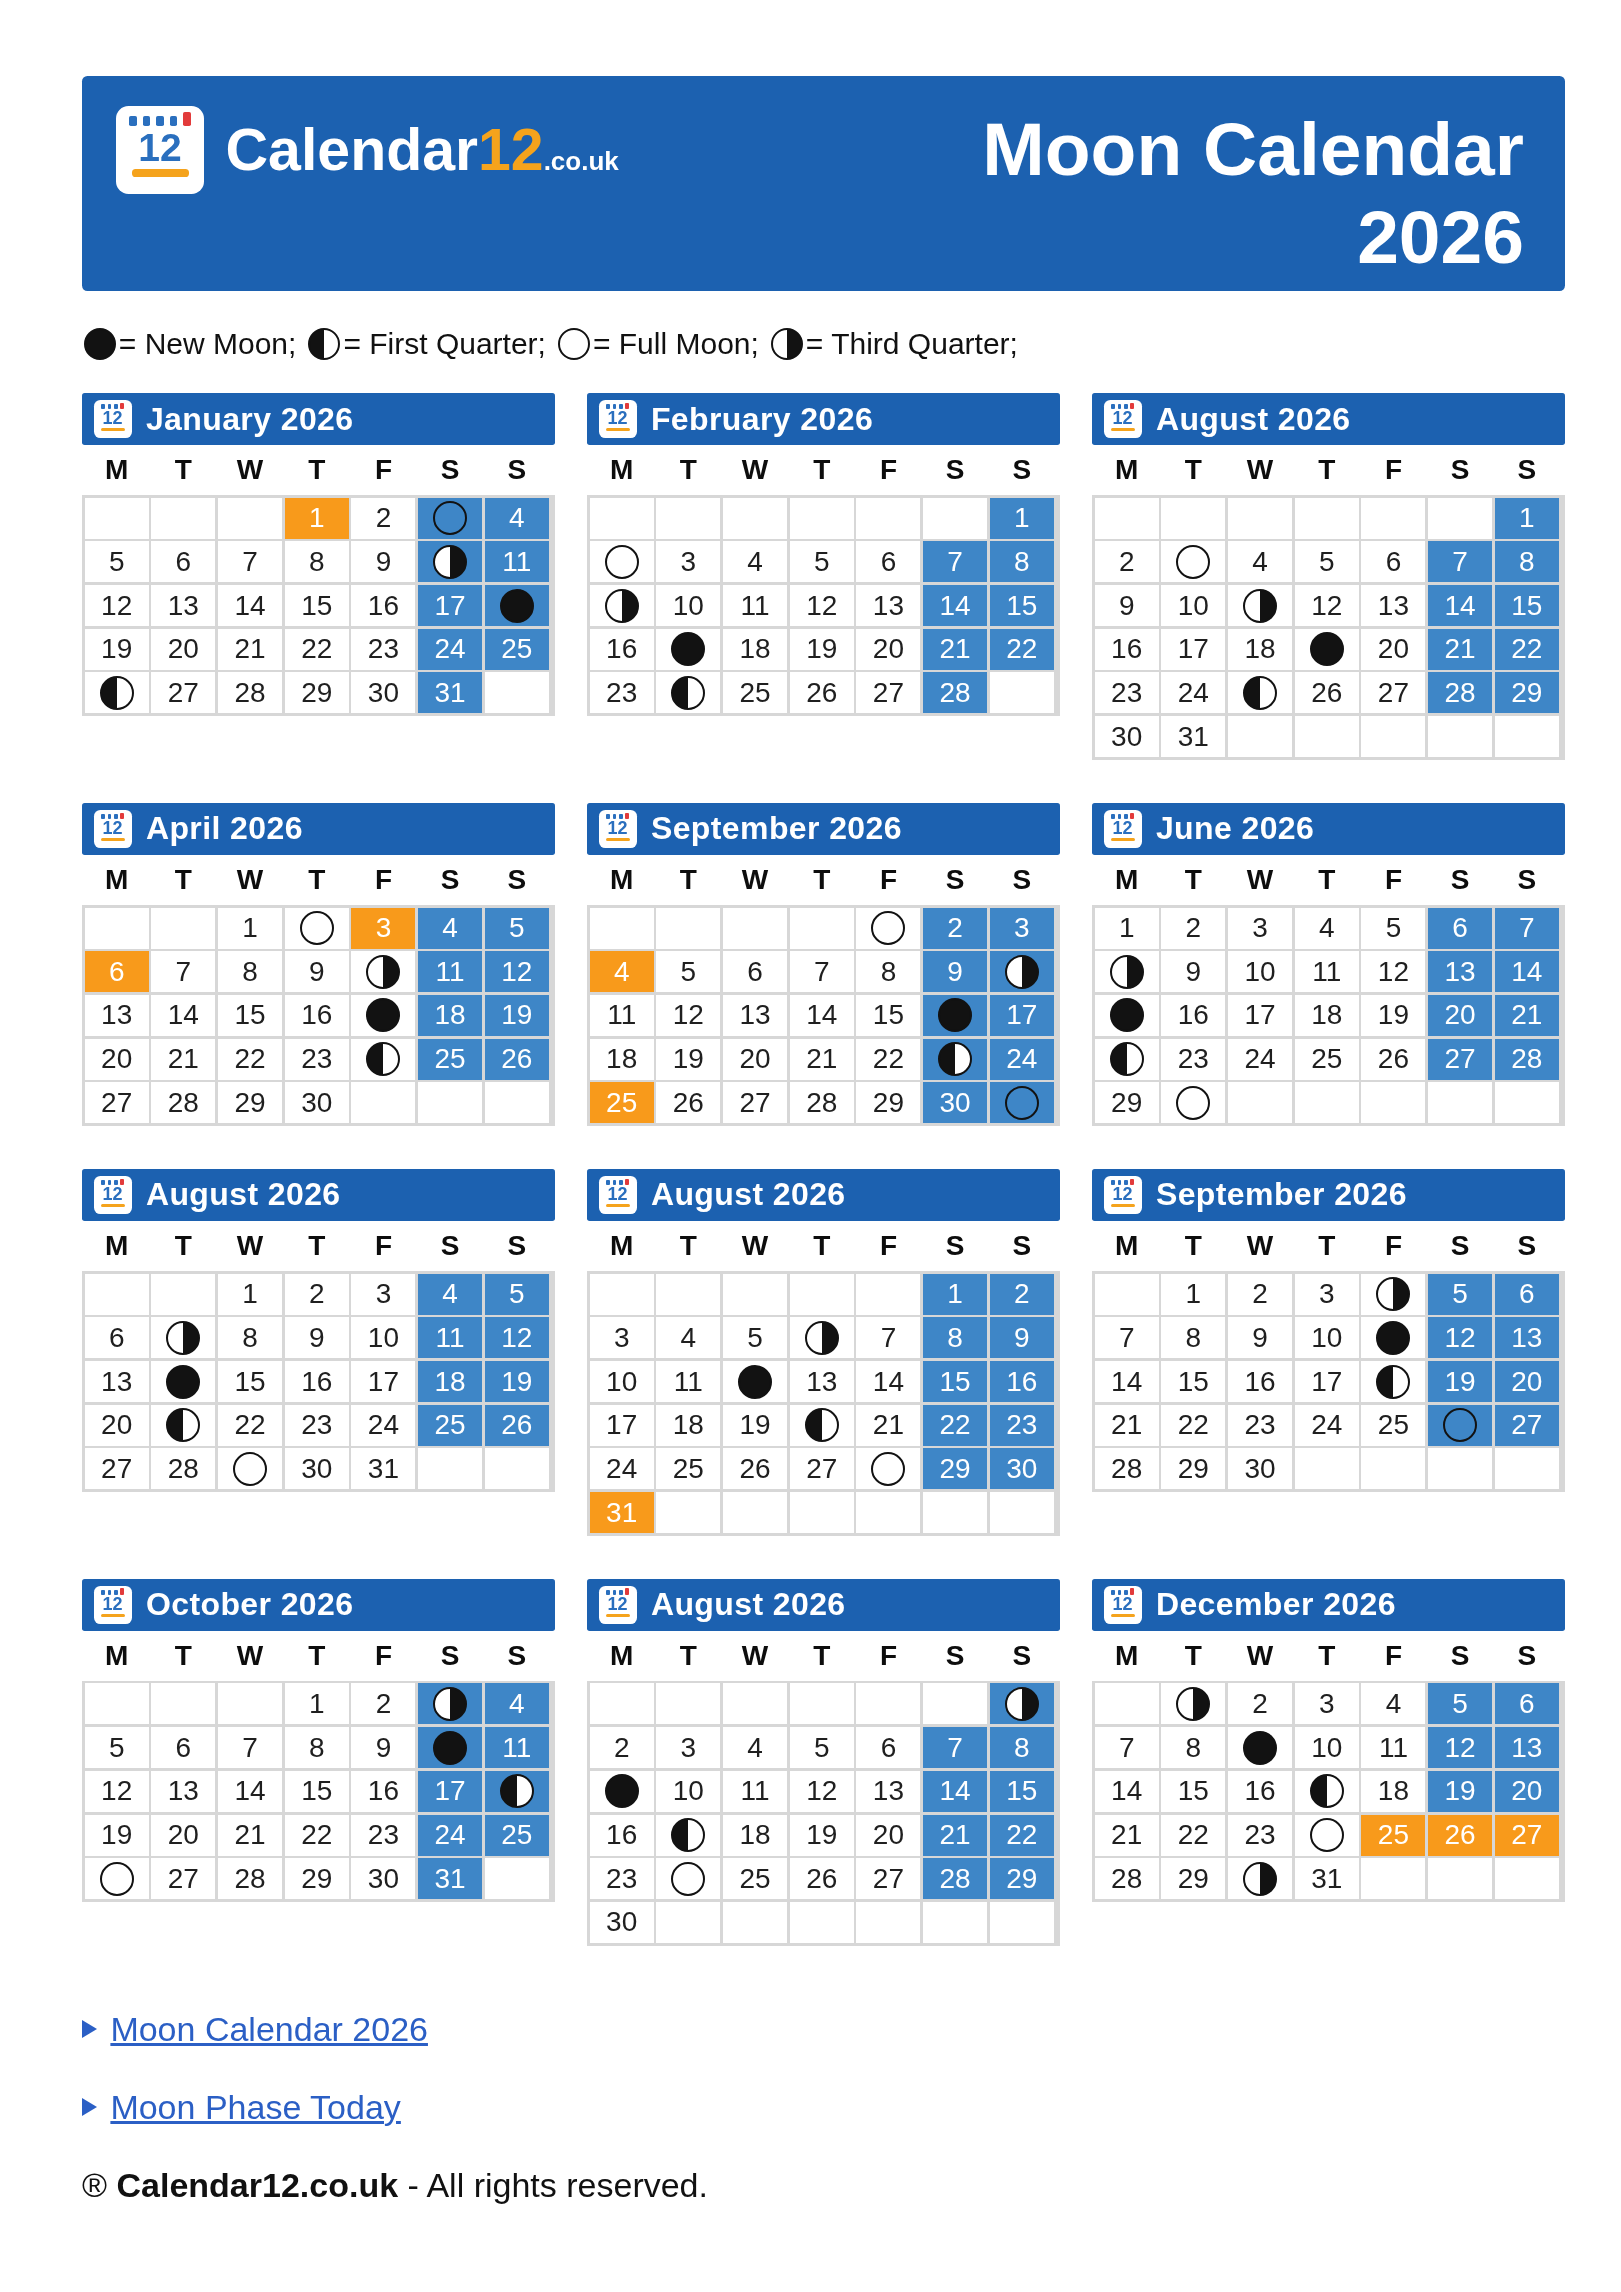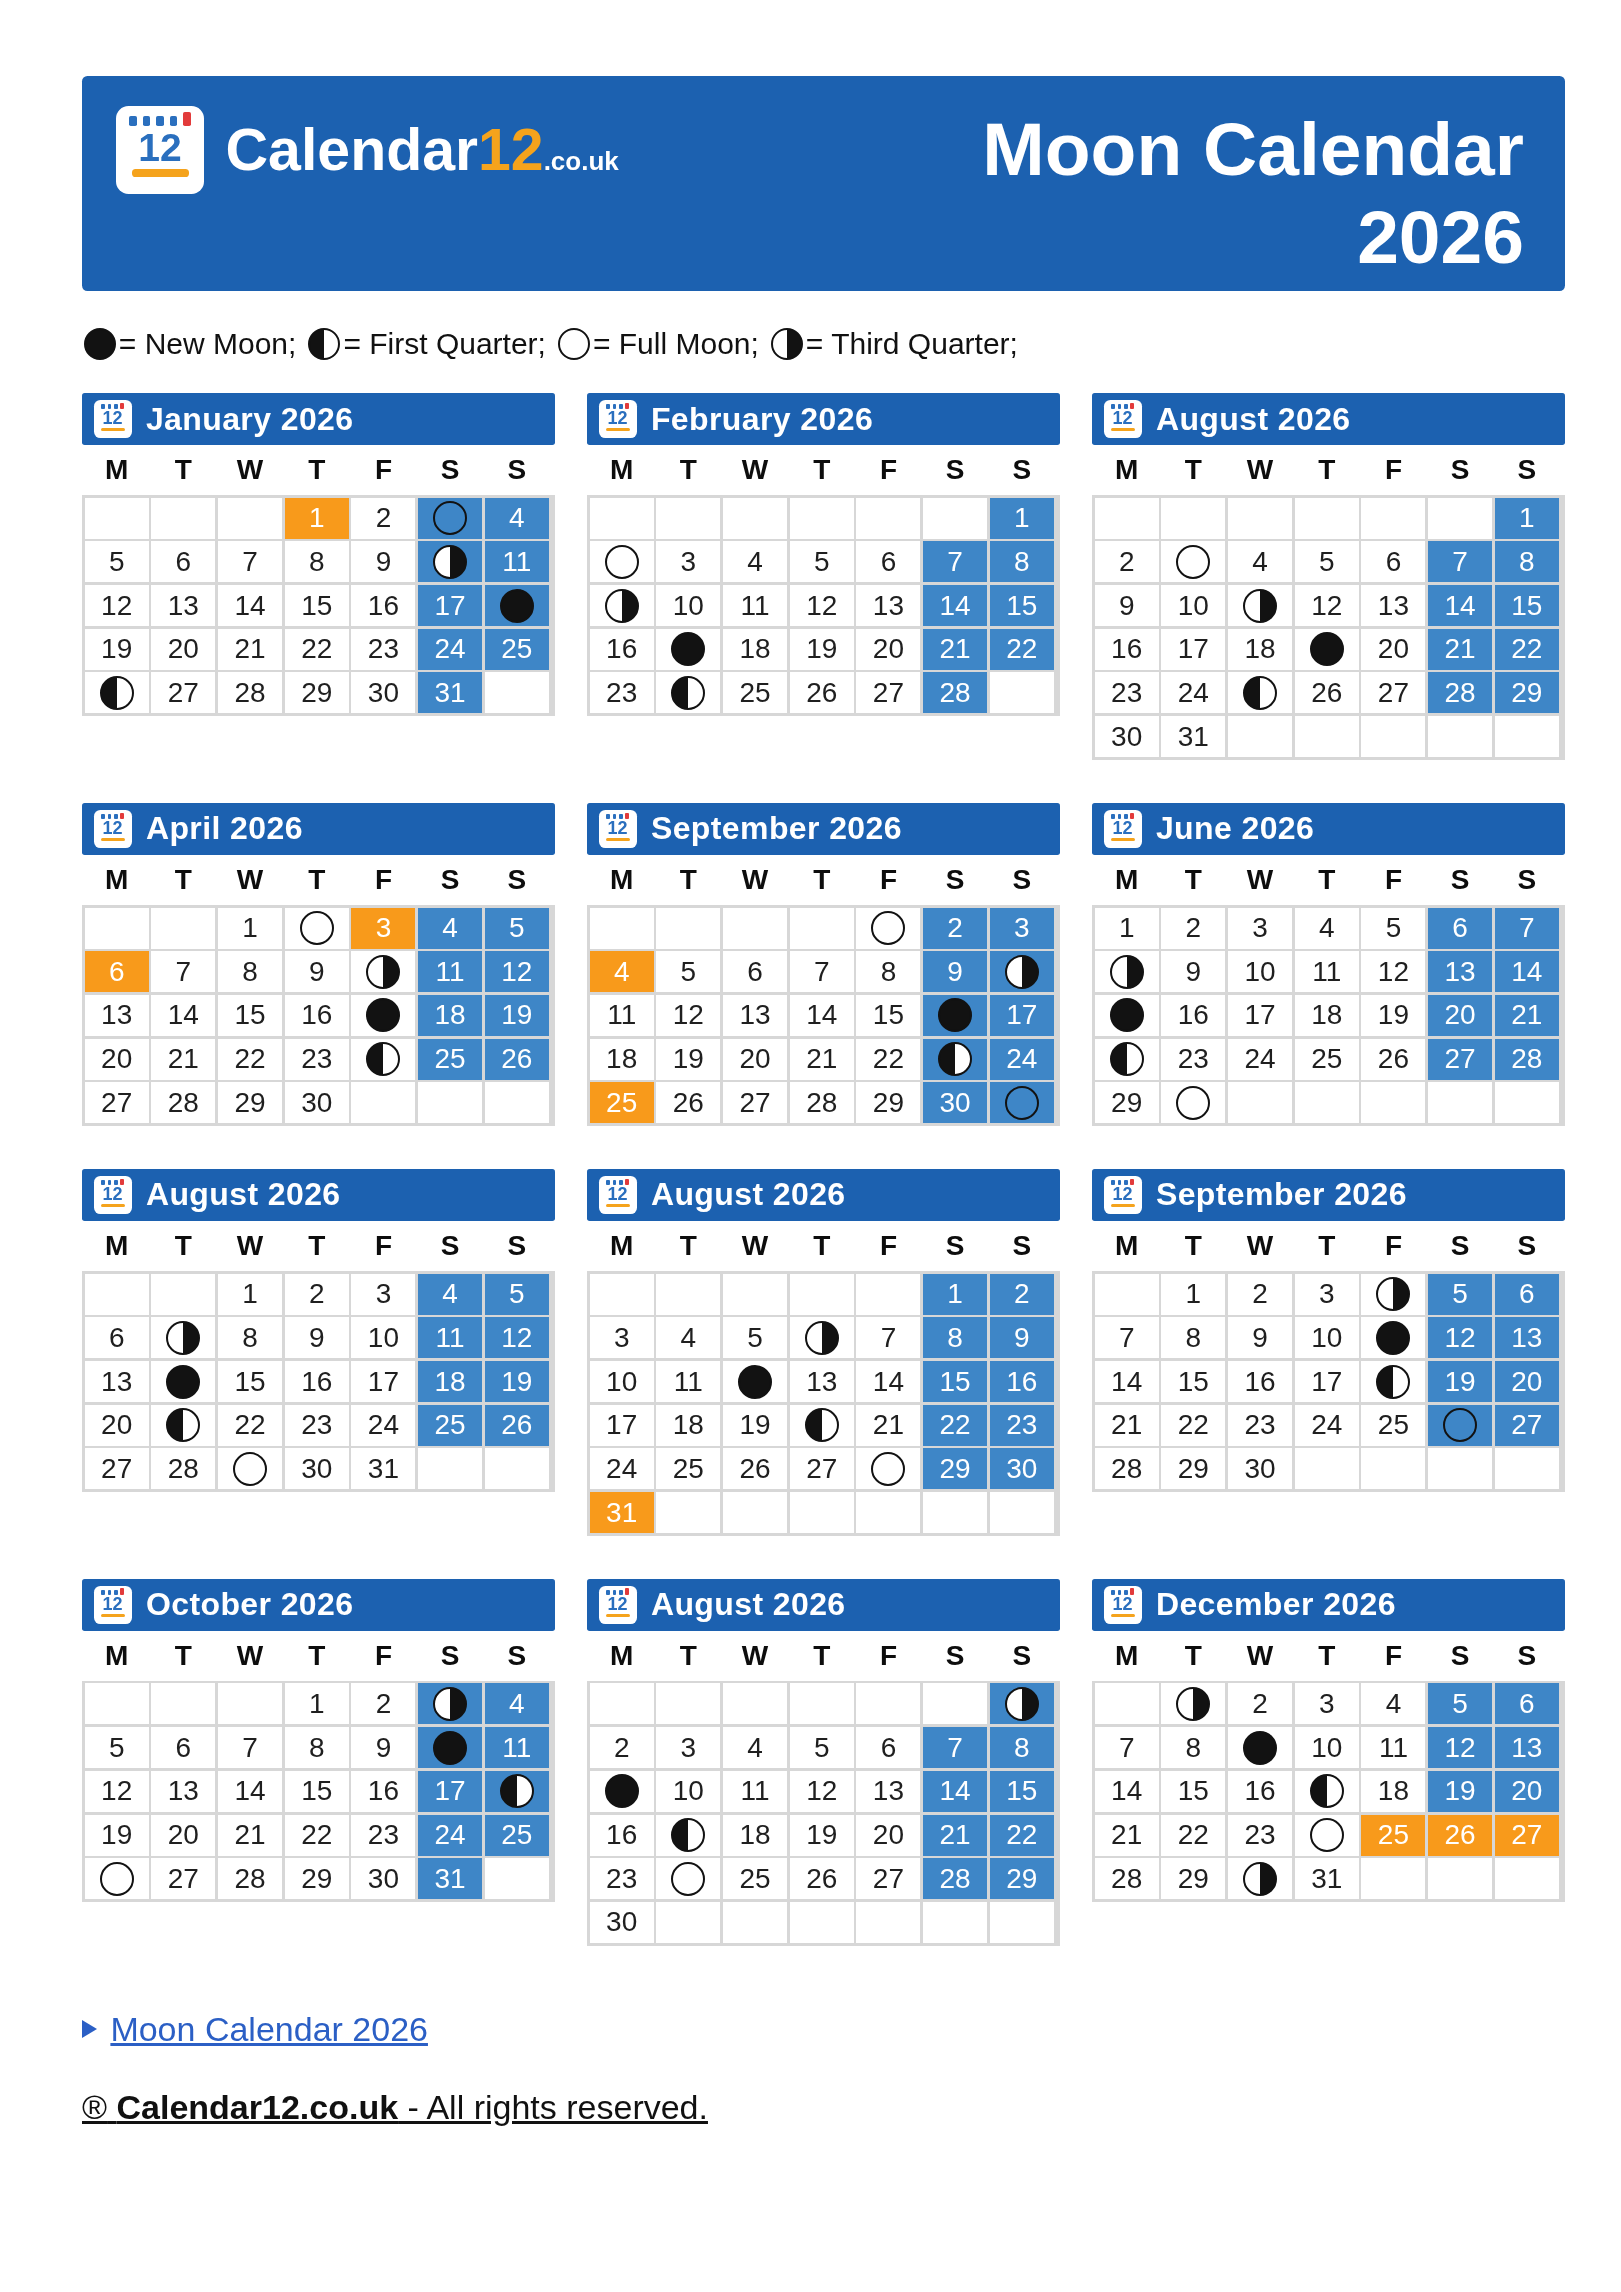--- a/index.html
+++ b/index.html
@@ -69,21 +69,21 @@
   .cell.weekend{background:var(--weekend);color:#fff;}
   .cell.holiday{background:var(--orange);color:#fff;}
   .cell .moon{width:34px;height:34px;}
 
   
   .footer-links{margin-top:64px;}
   .link-row{display:flex;align-items:center;gap:13.4px;margin-bottom:39px;cursor:pointer;}
   .arrow{width:0;height:0;border-left:15px solid var(--link);
     border-top:9.9px solid transparent;border-bottom:9.9px solid transparent;}
   .link{color:var(--link);font-size:34px;text-decoration:underline;}
-  .copyright{font-size:34px;color:#111;text-decoration:underline;}
+  .copyright{font-size:34px;color:#111;}
   .copyright .brand{font-weight:bold;}
 </style>
 </head>
 <body>
 
 <div class="banner">
   <div class="logo-wrap">
     <div class="logo-cal">
       <span class="ticks">
           <i></i>
@@ -965,16 +965,20 @@
         <div class="cell"></div>
       </div>
     </section>
   </div>
 
 <div class="footer-links" id="footer-links">
     <div class="link-row">
       <span class="arrow"></span>
       <a class="link">Moon Calendar 2026</a>
     </div>
+    <div class="link-row">
+      <span class="arrow"></span>
+      <a class="link">Moon Phase Today</a>
+    </div>
   </div>
 
 <div class="copyright"><span>®</span> <span class="brand">Calendar12.co.uk</span><span> - All rights reserved.</span></div>
 
 
 </body></html>

